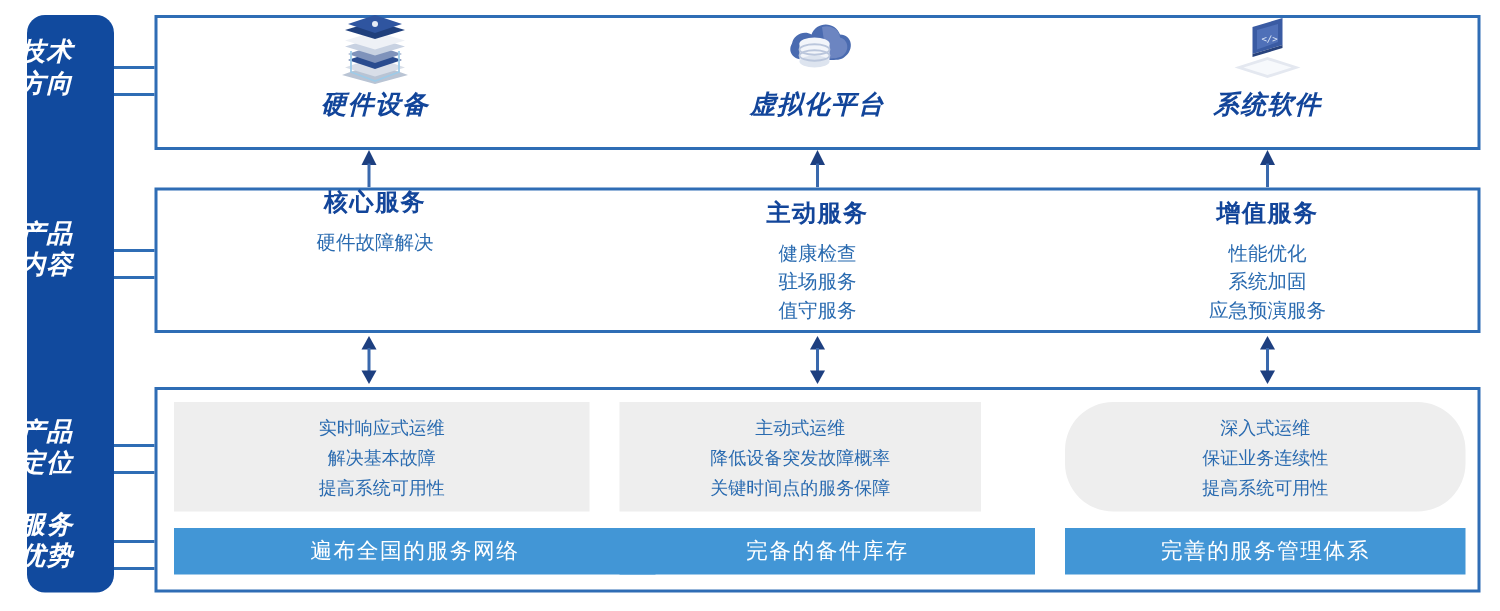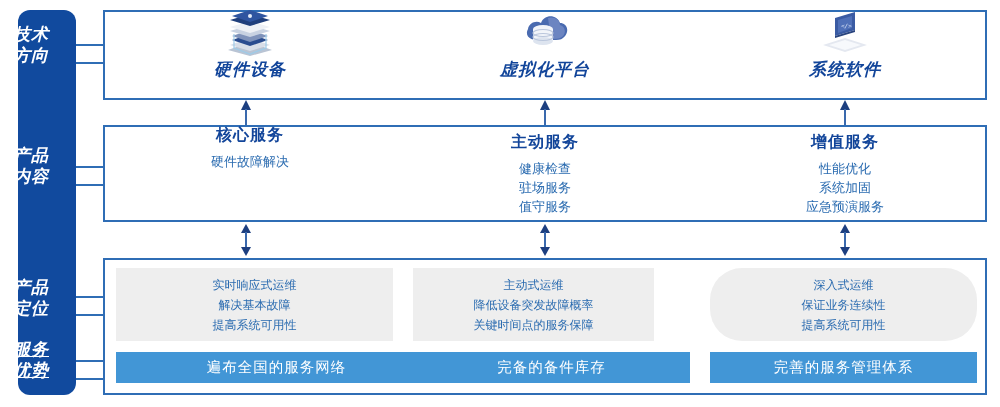--- a/index.html
+++ b/index.html
@@ -39,21 +39,21 @@
     font-style: italic;
     line-height: 21px;
     letter-spacing: 1px;
   }
   .sidebar-label span {
     display: block;
   }
   #sb-0 { top: 24px; }
   #sb-1 { top: 145px; }
   #sb-2 { top: 277px; }
-  #sb-3 { top: 339px; text-decoration: underline; }
+  #sb-3 { top: 339px; }
 
   
   .stub {
     position: absolute;
     height: 0;
     border-top: 2px solid #2f6db5;
   }
 
   
   .section-box {

